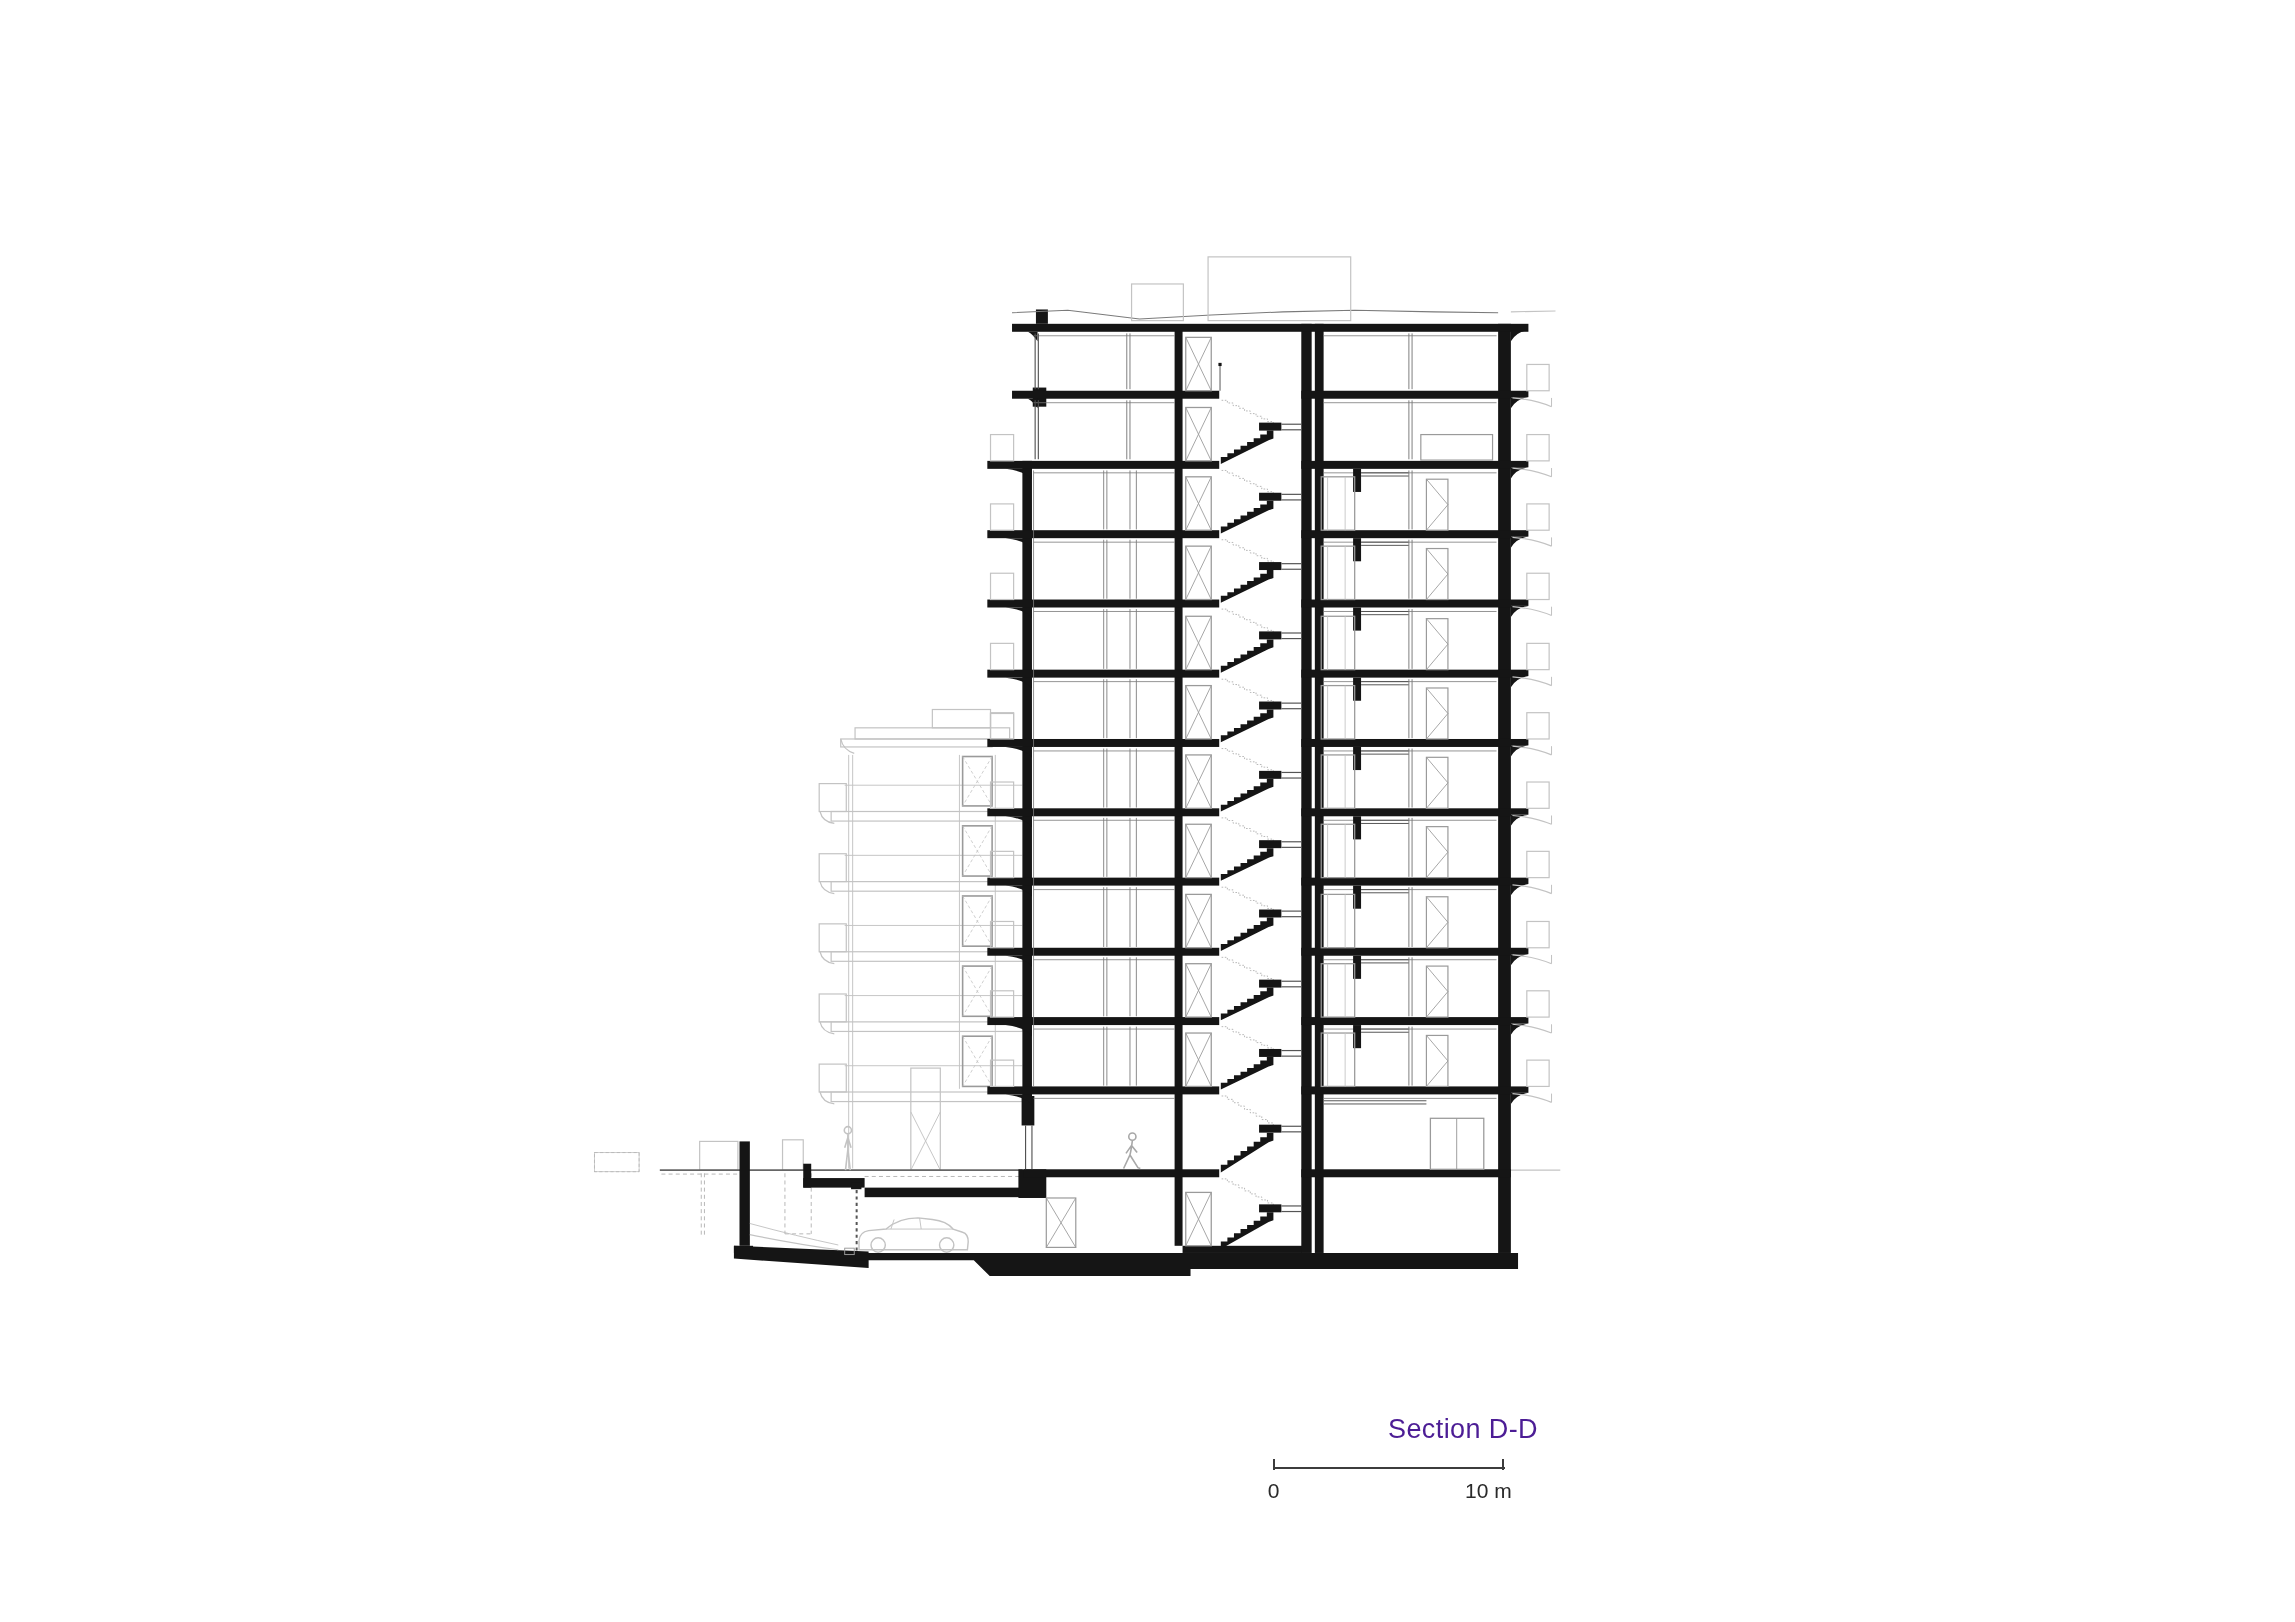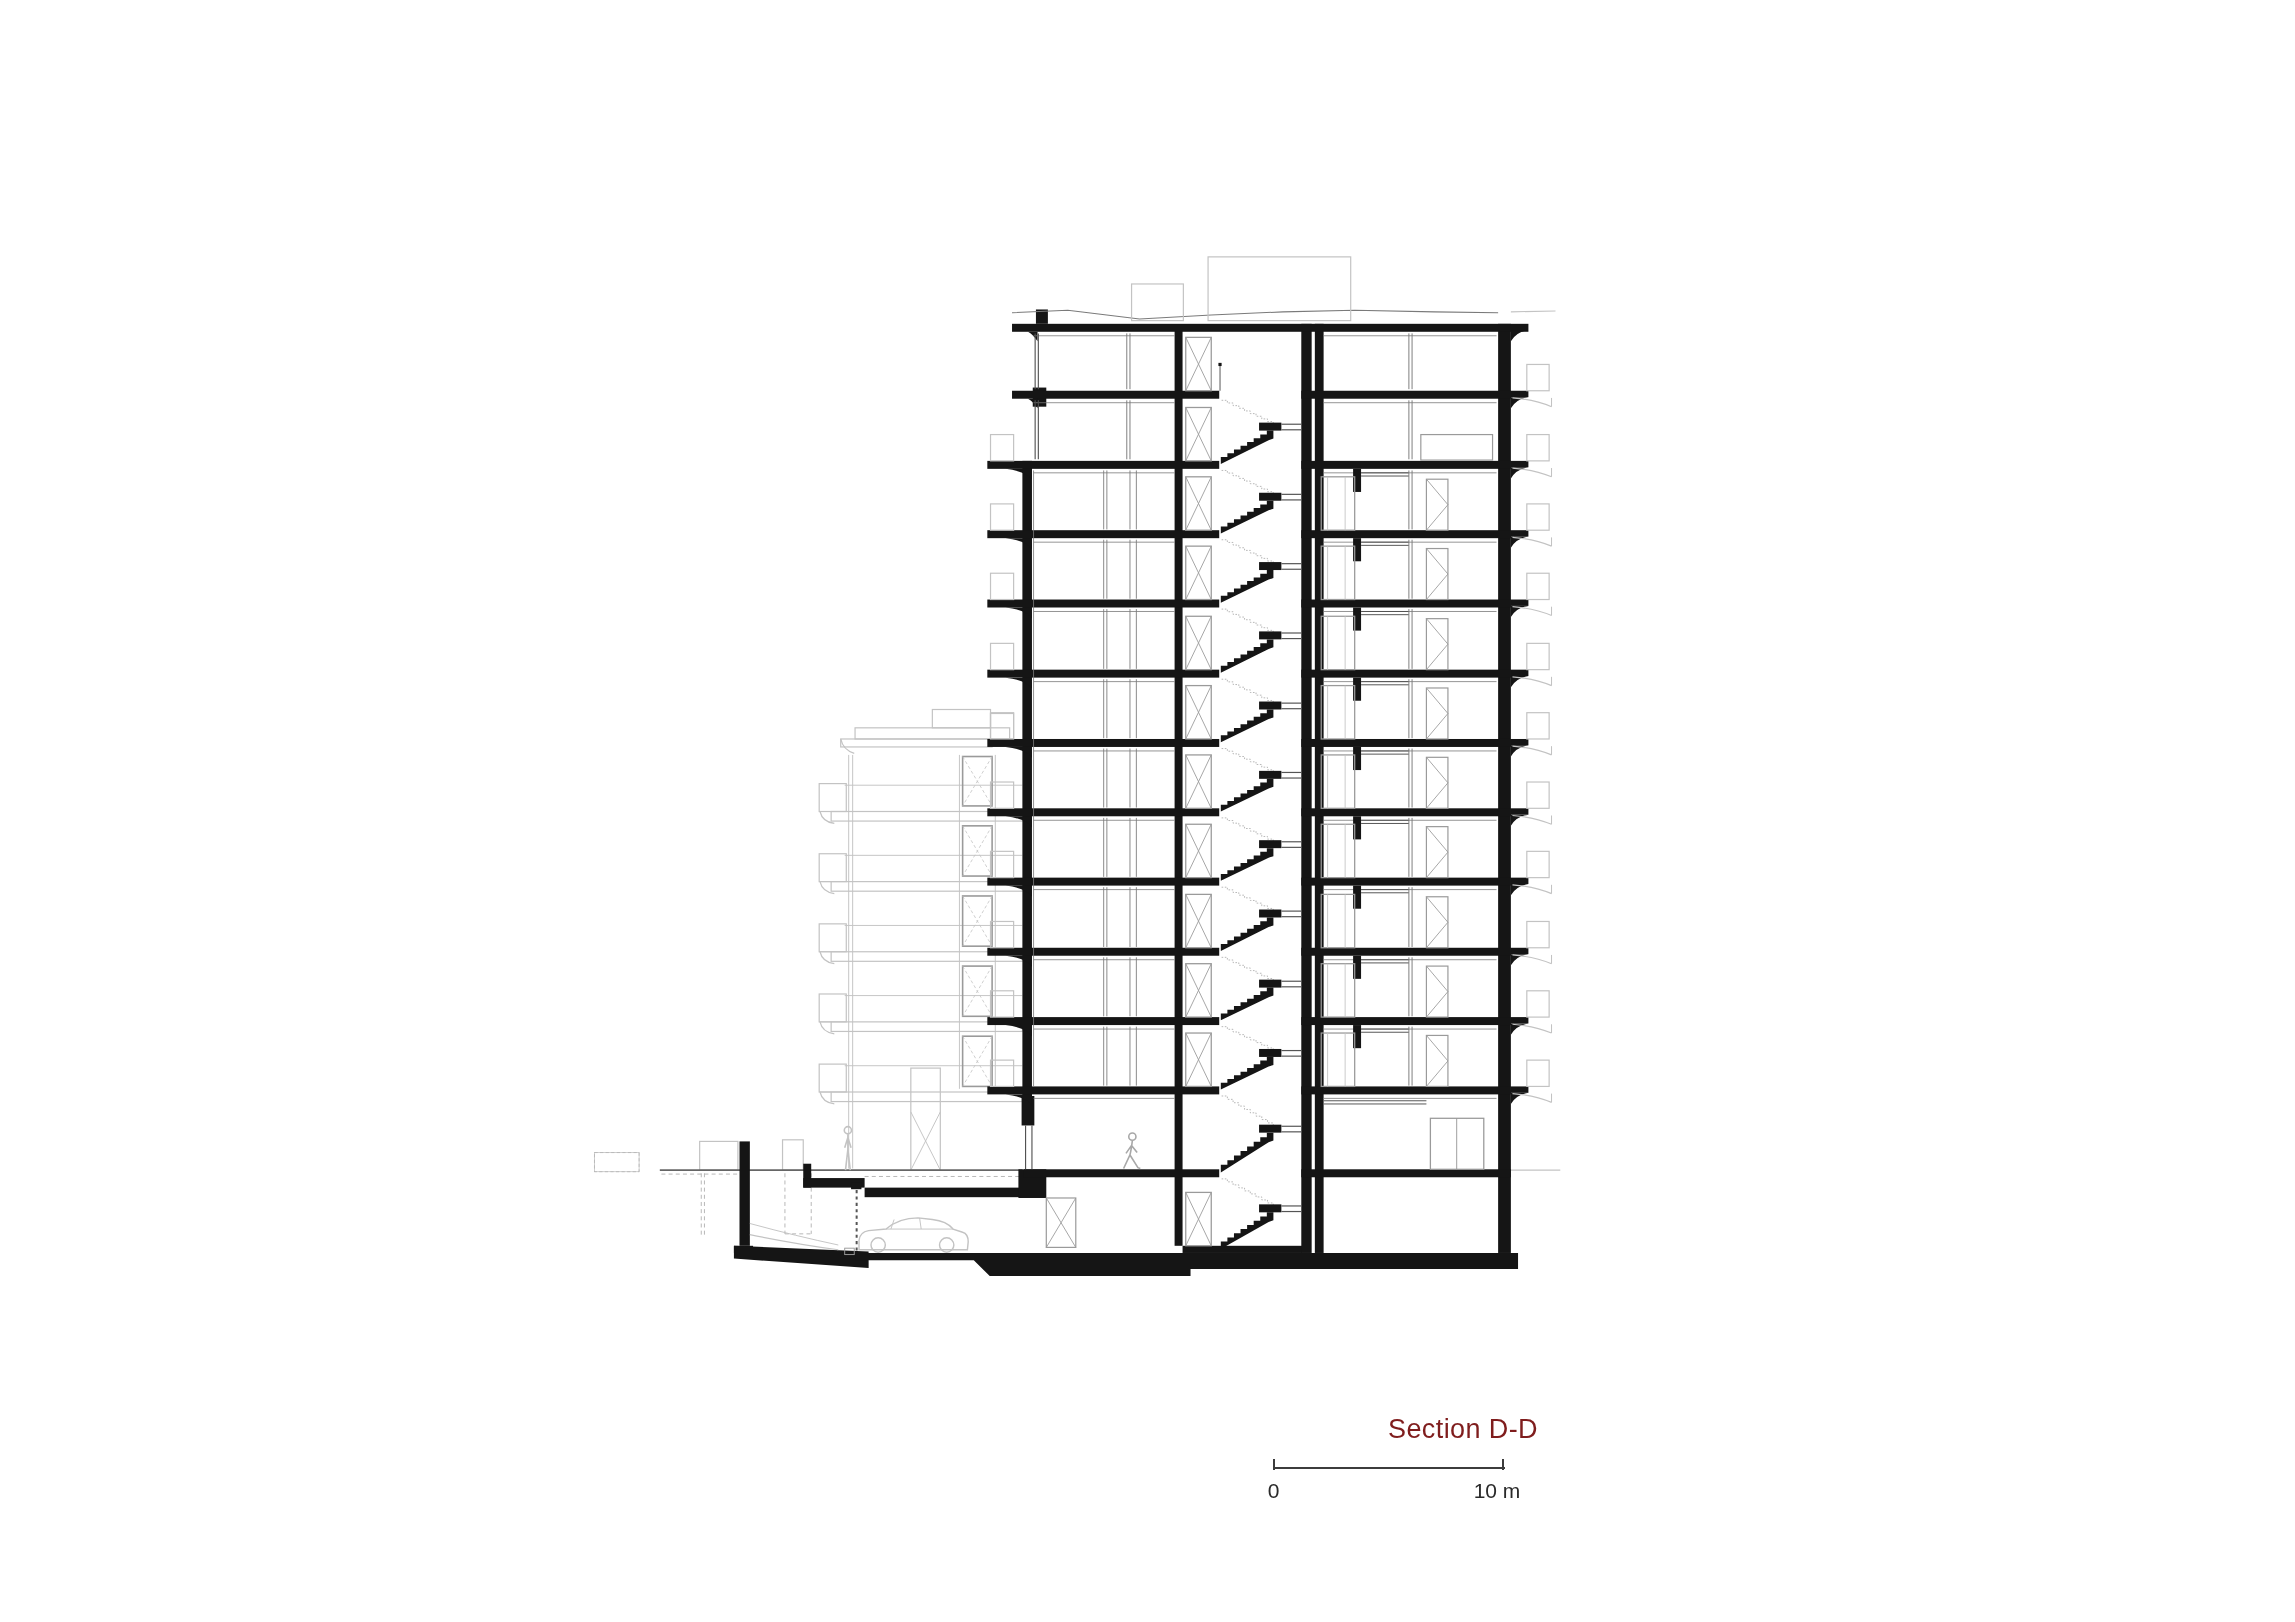--- a/index.html
+++ b/index.html
@@ -1,25 +1,25 @@
 <!DOCTYPE html>
 <html style="font-size:12.8px"><head>
 <meta charset="utf-8">
 <style>
   html,body{margin:0;padding:0;background:#ffffff;}
   .page{position:relative;width:2295px;height:1623px;background:#ffffff;overflow:hidden;
         font-family:"Liberation Sans", sans-serif;}
   .page svg{position:absolute;left:0;top:0;width:2295px;height:1623px;}
-  .title{position:absolute;left:1388px;top:1414px;font-size:27px;color:#7f1d1d;letter-spacing:0.4px;}
+  .title{position:absolute;left:1388px;top:1414px;font-size:27px;color:#4c1d95;letter-spacing:0.4px;}
   .bar-line{position:absolute;left:1274px;top:1467px;width:231px;height:2.4px;background:#3c3c3c;}
   .tick{position:absolute;top:1459px;width:2.4px;height:11px;background:#3c3c3c;}
   .t0{left:1273px;} .t1{left:1502px;}
   .lbl{position:absolute;top:1479px;font-size:21px;color:#2a2a2a;}
   .l0{left:1259px;width:29px;text-align:center;}
-  .l1{left:1465px;width:64px;text-align:center;}
+  .l1{left:1465px;width:64px;}
 </style>
 </head>
 <body>
 
 <div class="page">
   <svg id="dwg" viewBox="0 0 2880 2036">
       <g fill="none">
         <rect x="1055" y="927" width="190" height="10" fill="none" stroke="#c3c3c3" stroke-width="1.5"></rect>
         <path d="M1055,927 Q1058,941 1072,945" fill="none" stroke="#c3c3c3" stroke-width="1.5"></path>
         <rect x="1073" y="913" width="194" height="14" fill="none" stroke="#c3c3c3" stroke-width="1.5"></rect>

